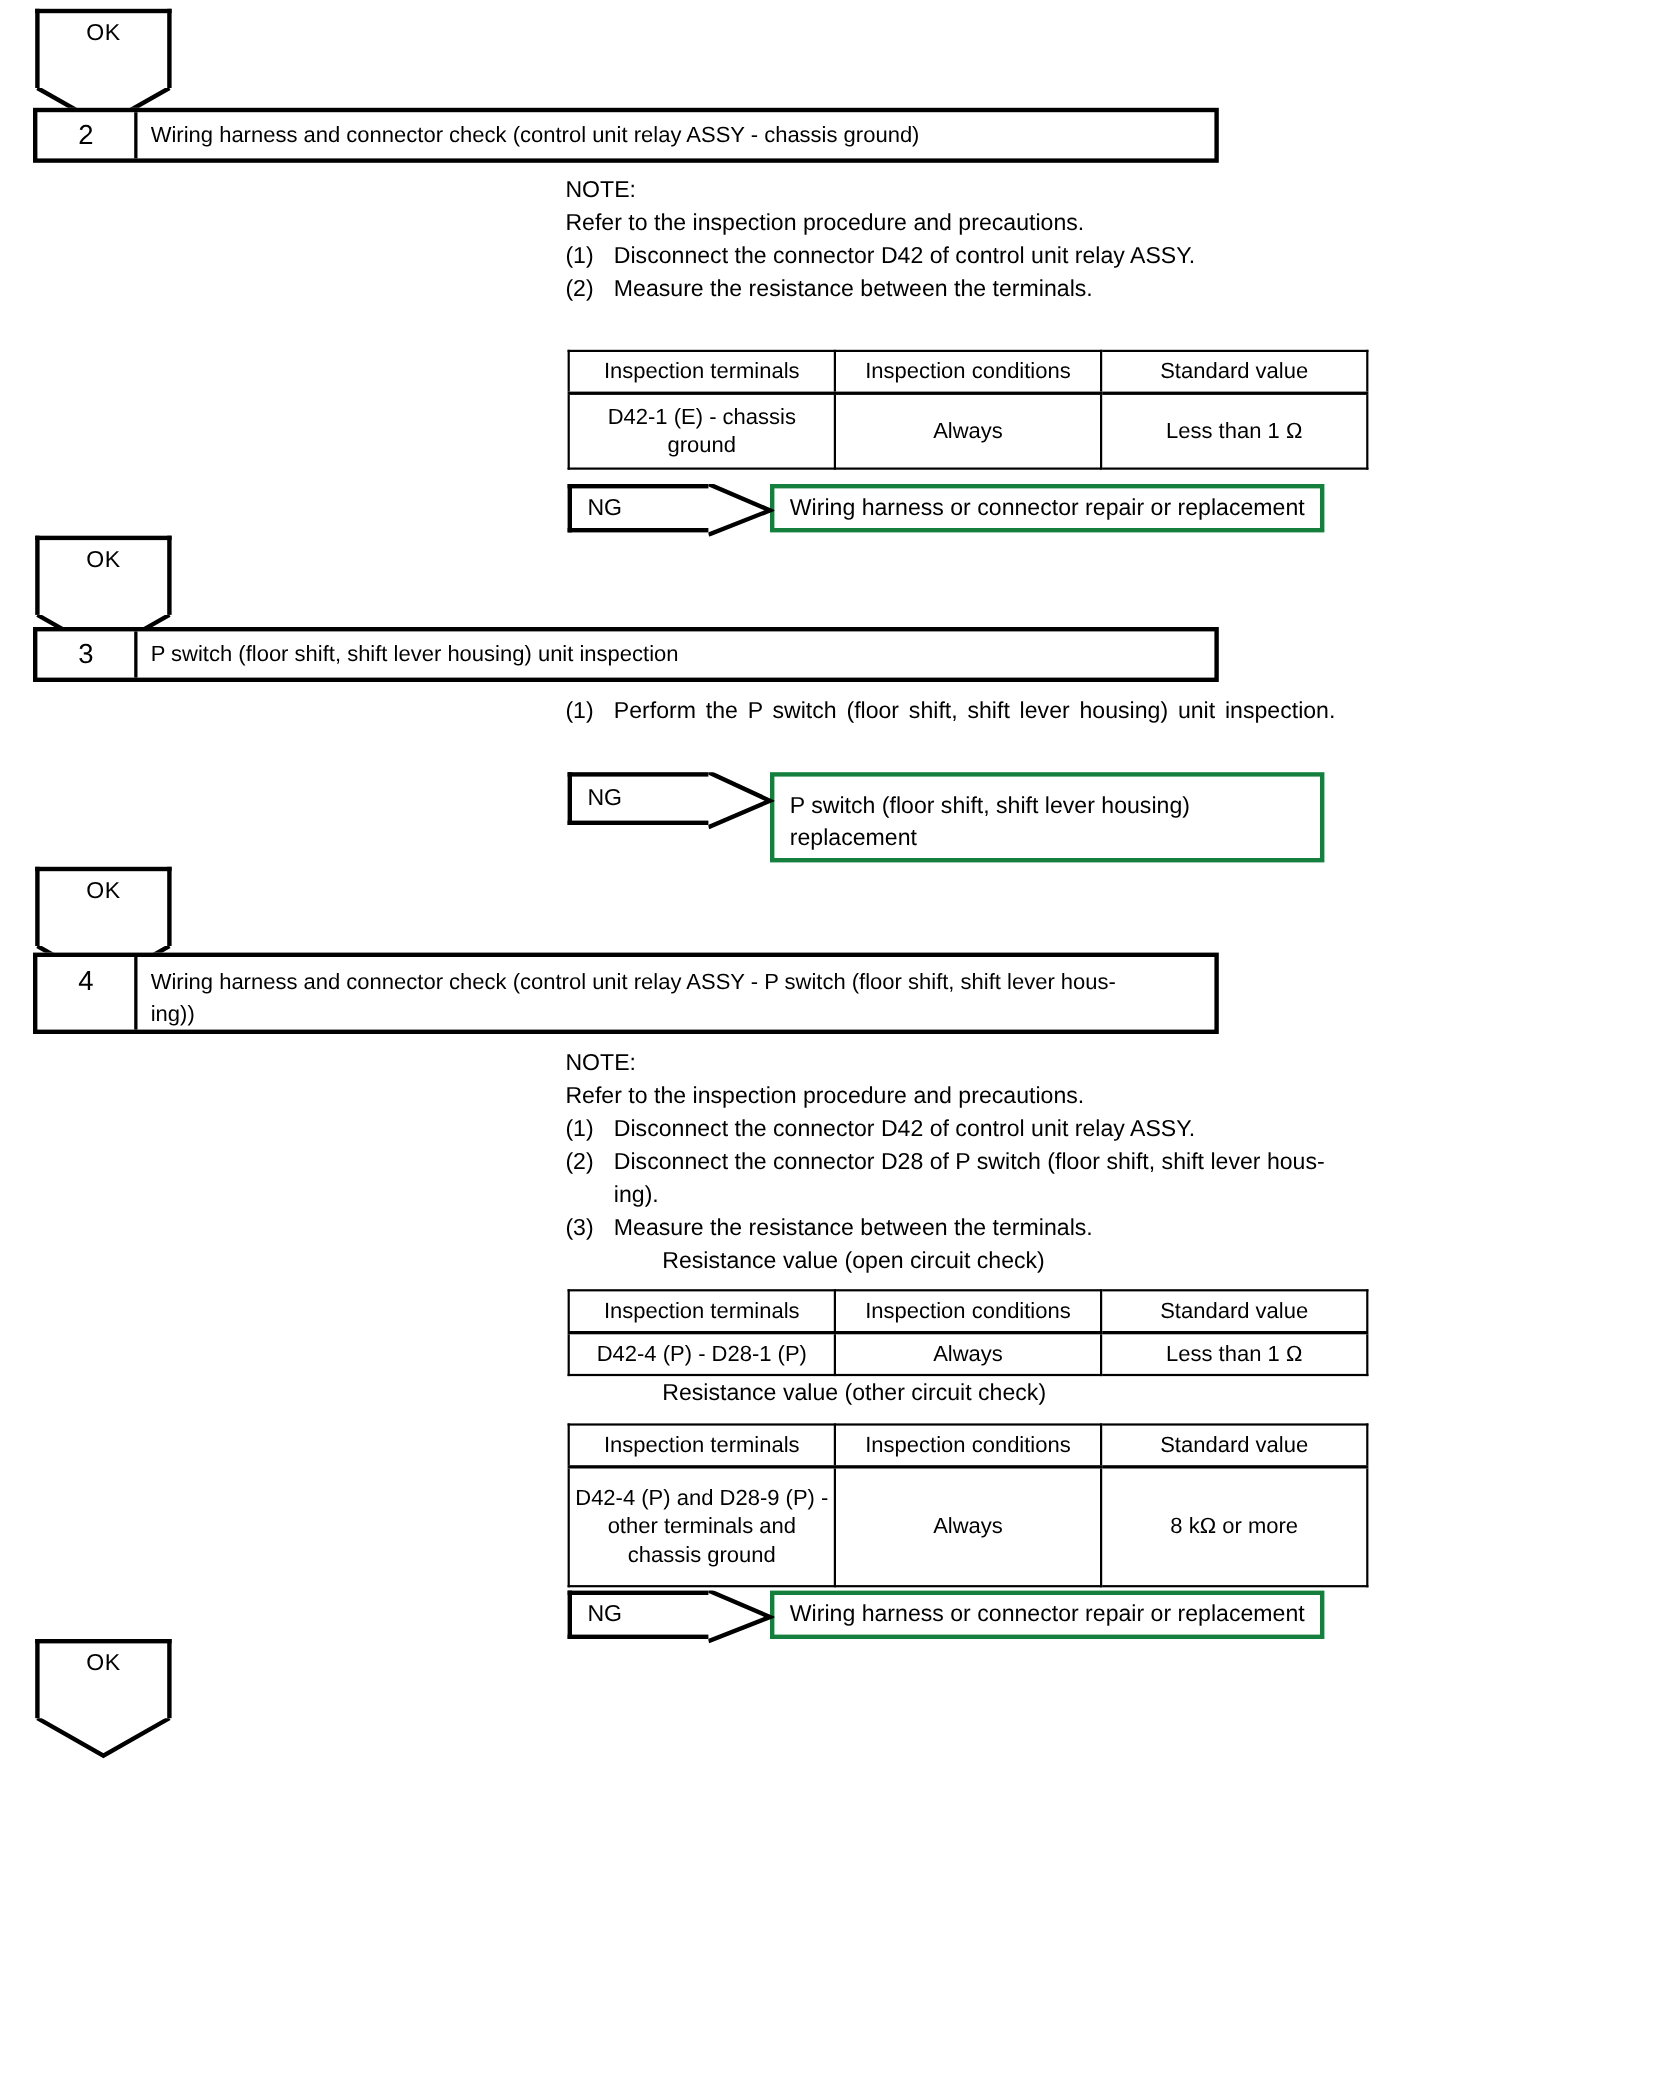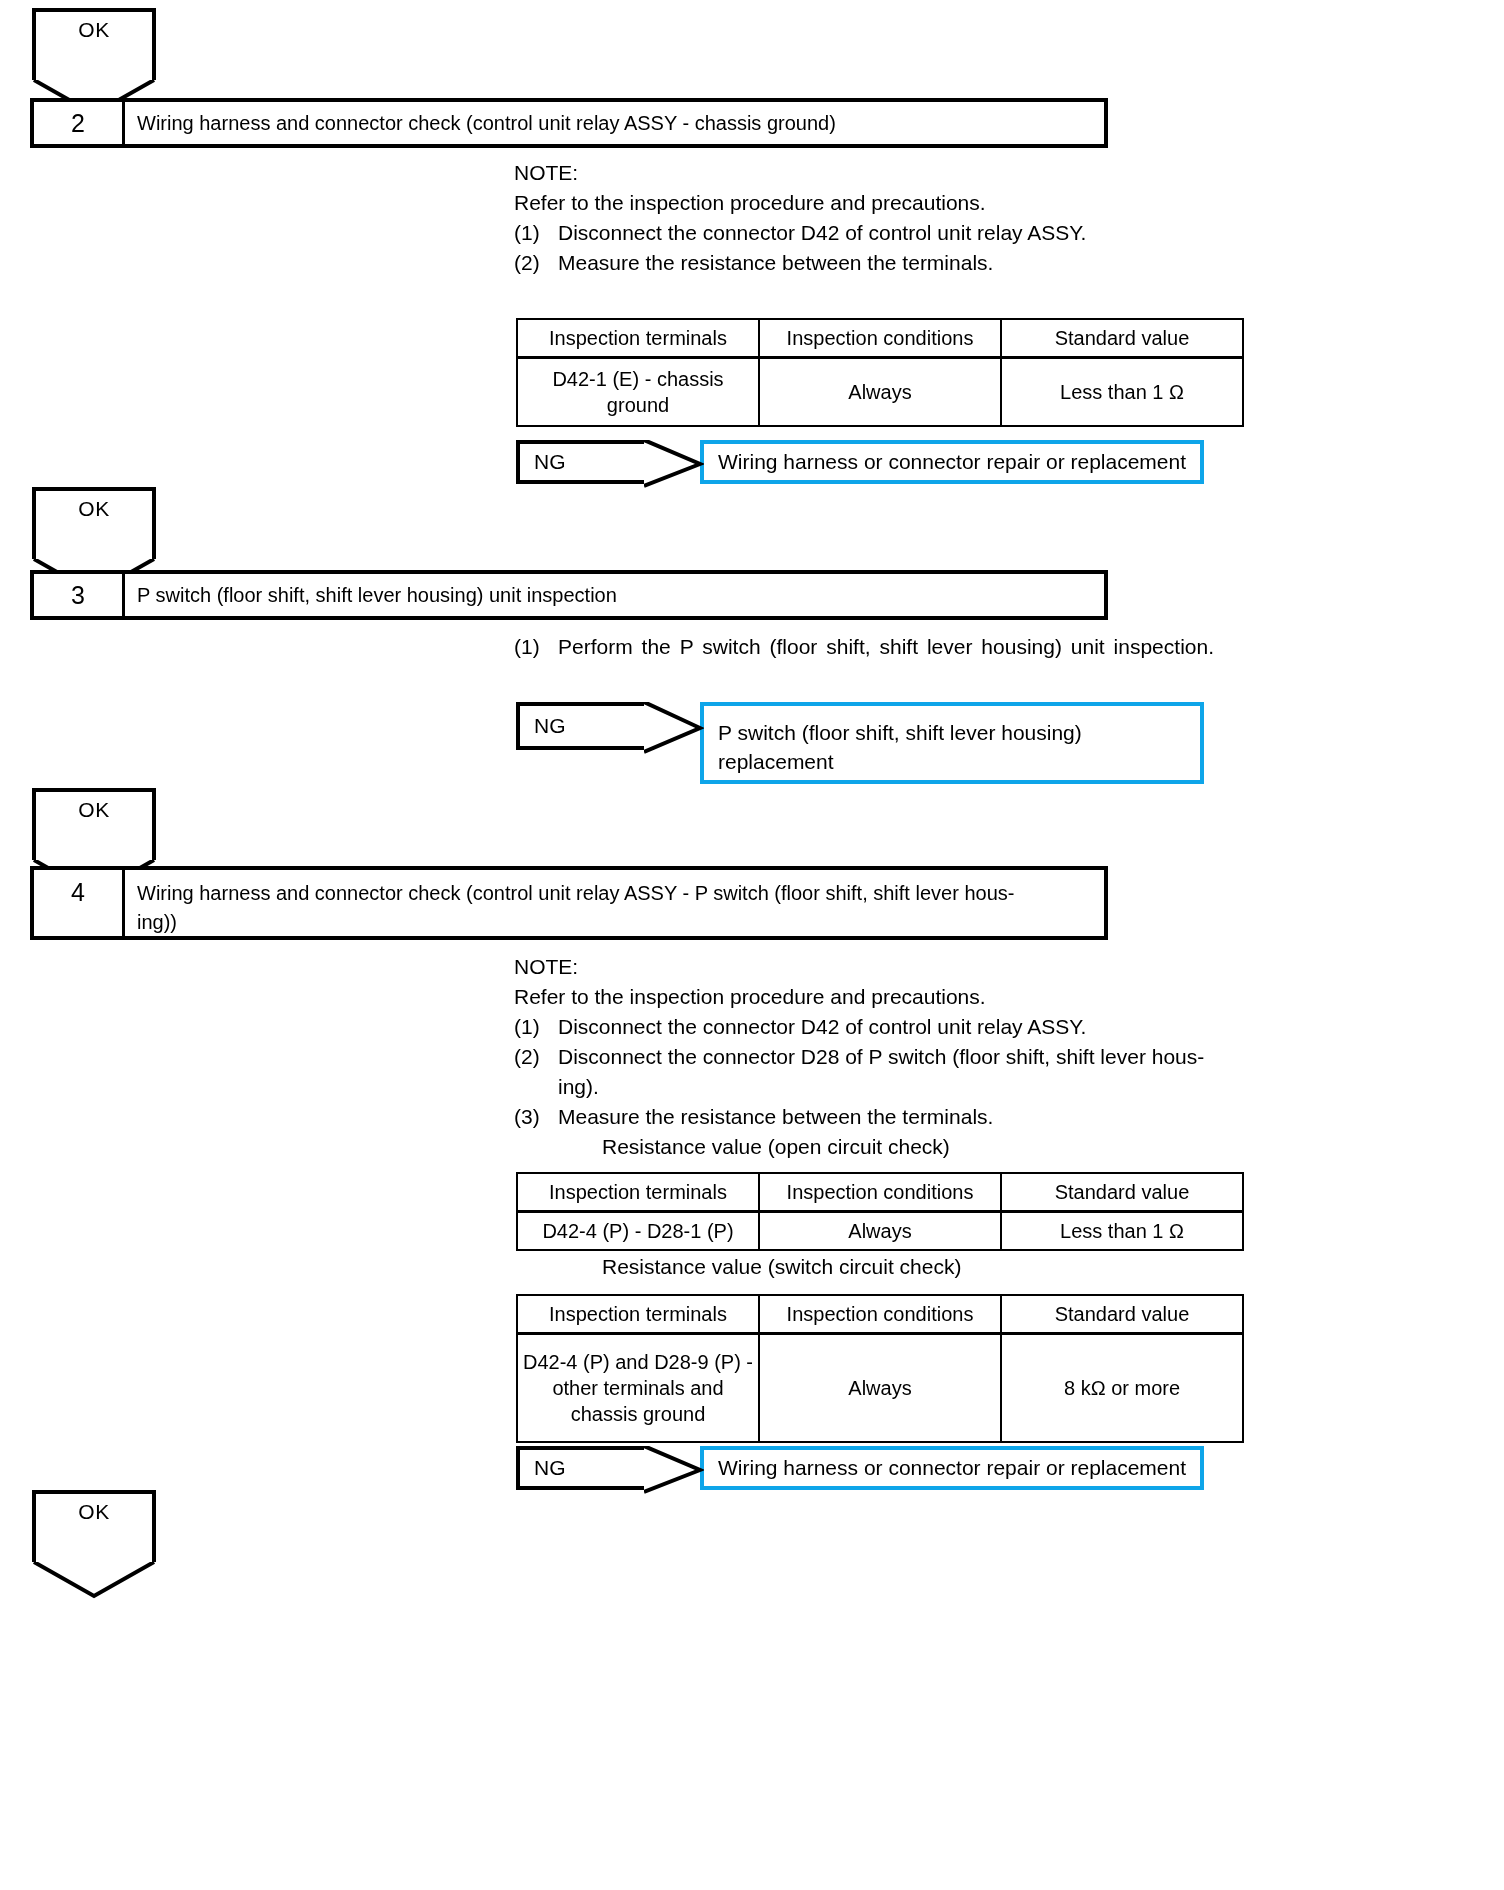--- a/index.html
+++ b/index.html
@@ -156,21 +156,21 @@
     padding-left: 14px;
     font-size: 21px;
   }
   .ng-arrow {
     position: relative;
     width: 56px;
     flex: 0 0 56px;
   }
   .ng-result {
     flex: 1 1 auto;
-    border: 4px solid #0ea5e9;
+    border: 4px solid #15803d;
     box-sizing: border-box;
     display: flex;
     align-items: flex-start;
     padding: 10px 0 0 14px;
     font-size: 21px;
     line-height: 1.4;
   }
   .ng-result.tall {
     padding-top: 12px;
   }
@@ -321,21 +321,21 @@
     <tbody>
       <tr>
         <td>D42-4 (P) - D28-1 (P)</td>
         <td>Always</td>
         <td>Less than 1 Ω</td>
       </tr>
     </tbody>
   </table>
 
   <div class="note-block" style="left:514px; top:1252px; width:700px;">
-    <div class="caption">Resistance value (switch circuit check)</div>
+    <div class="caption">Resistance value (other circuit check)</div>
   </div>
 
   <table class="spec-table" style="left:516px; top:1294px; width:696px;">
     <thead>
       <tr>
         <th class="col-a">Inspection terminals</th>
         <th class="col-b">Inspection conditions</th>
         <th class="col-c">Standard value</th>
       </tr>
     </thead>

